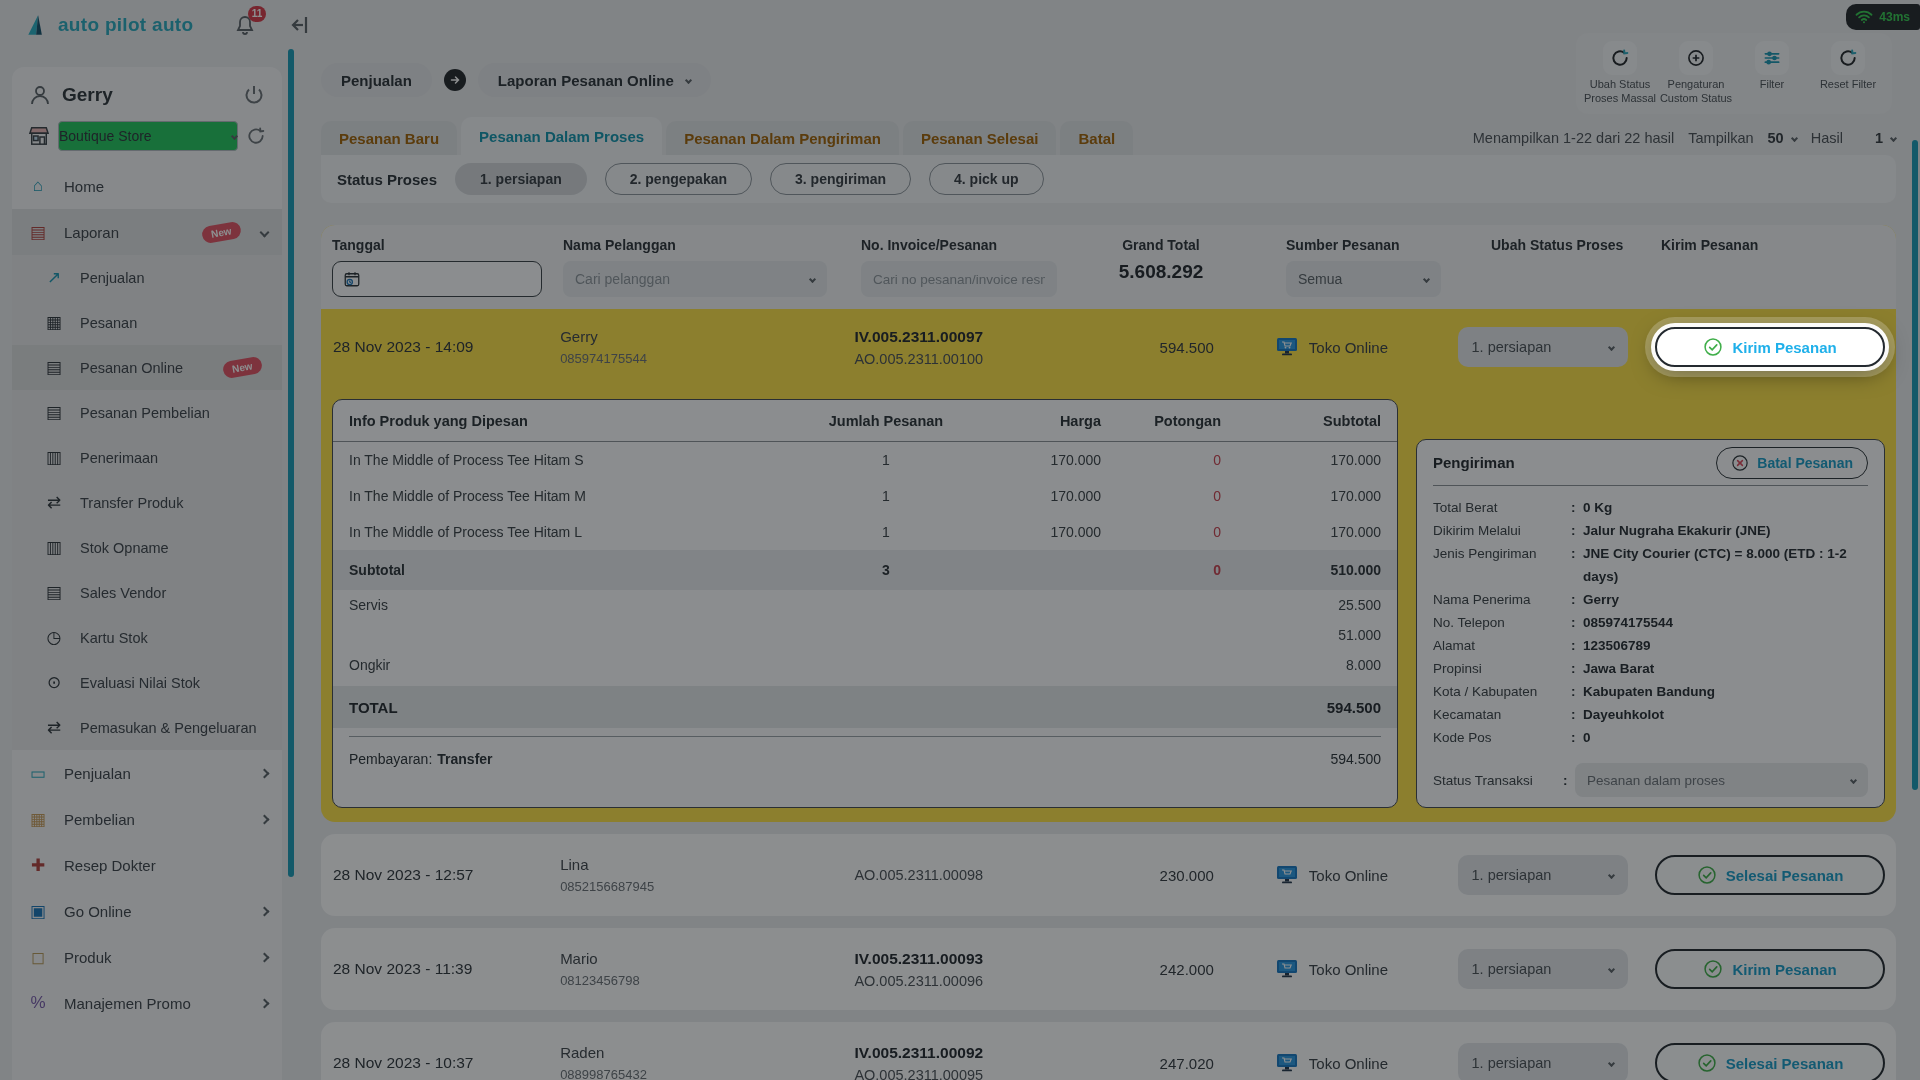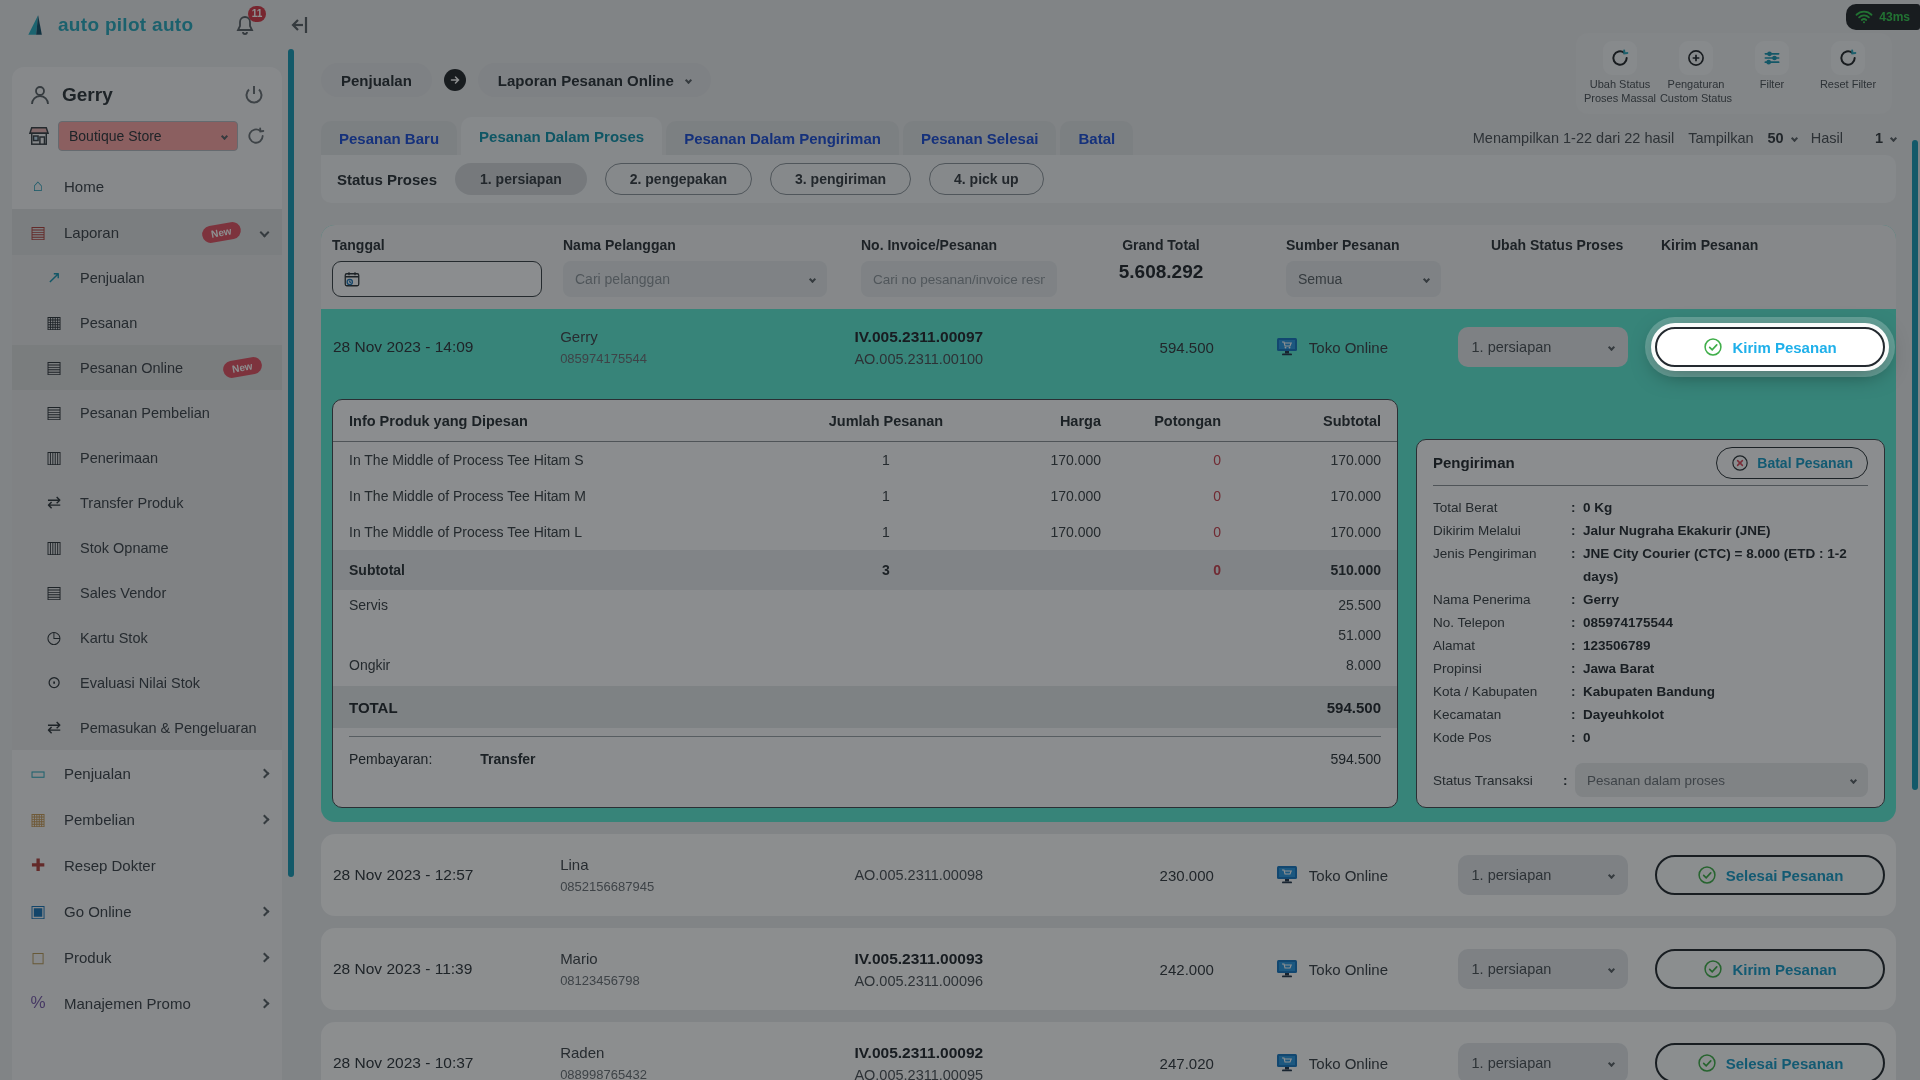--- a/index.html
+++ b/index.html
@@ -22,21 +22,21 @@
   .toolbar { position:absolute; top:33px; right:28px; width:316px; background:#eceef0; border-radius:12px; padding:8px 6px 8px; display:flex; }
   .tool { flex:1; display:flex; flex-direction:column; align-items:center; gap:3px; cursor:pointer; }
   .tool-tile { width:34px; height:34px; border-radius:9px; background:#f4f5f7; display:flex; align-items:center; justify-content:center; }
   .tool-label { font-size:11px; color:#4a5056; text-align:center; line-height:1.25; }
 
   
   .sidebar { position:absolute; left:12px; top:67px; width:270px; bottom:0; background:#f3f4f6; border-radius:12px 12px 0 0; }
   .user-row { display:flex; align-items:center; gap:10px; padding:16px 16px 8px; }
   .user-name { font-size:19px; font-weight:bold; color:#2f353b; flex:1; }
   .store-row { display:flex; align-items:center; gap:8px; padding:6px 16px 12px; }
-  .store-select { flex:1; height:30px; background:#fca5a5; border:1px solid #b4bac0; border-radius:4px; display:flex; align-items:center; justify-content:space-between; padding:0 10px; font-size:14px; color:#2f353b; }
+  .store-select { flex:1; height:30px; background:#22c55e; border:1px solid #b4bac0; border-radius:4px; display:flex; align-items:center; justify-content:space-between; padding:0 0; font-size:14px; color:#2f353b; }
   .menu { font-size:15px; color:#3d434a; }
   .mi { height:46px; display:flex; align-items:center; gap:14px; padding:0 14px; cursor:pointer; }
   .mi .ic { width:24px; text-align:center; font-size:17px; flex:none; }
   .mi-label { flex:1; }
   .mi.active-parent { background:rgba(0,0,0,.085); }
   .sub-block { background:rgba(0,0,0,.05); }
   .sub-block .mi { height:45px; padding-left:30px; font-size:14.5px; }
   .sub-block .mi.hl { background:rgba(0,0,0,.045); }
   .new-badge { background:#e05263; color:#fff; font-size:10px; font-weight:bold; padding:3px 9px; border-radius:9px; transform:rotate(-10deg); margin-right:6px; }
   .chev { width:7px; height:7px; border:solid #5a6066; border-width:0 2px 2px 0; display:inline-block; }
@@ -47,32 +47,32 @@
   .side-scrollbar { position:absolute; left:288px; top:49px; width:6px; height:828px; border-radius:3px; background:#1a9ab6; }
   .main-scrollbar { position:absolute; right:2px; top:140px; width:6px; height:650px; border-radius:3px; background:#1a9ab6; }
 
   
   .content { position:absolute; left:321px; right:24px; top:55px; }
   .breadcrumb { display:flex; align-items:center; gap:12px; margin-top:8px; }
   .crumb { background:#e2e4e8; height:34px; border-radius:17px; padding:0 20px; display:flex; align-items:center; gap:12px; font-size:15px; font-weight:bold; color:#2b3137; }
   .arrow-circle { width:22px; height:22px; border-radius:50%; background:#22262b; display:flex; align-items:center; justify-content:center; }
 
   .tabsrow { margin-top:20px; display:flex; align-items:flex-end; }
-  .tab { height:34px; padding:0 18px; background:#dfe2e5; border-radius:10px 10px 0 0; margin-right:4px; display:flex; align-items:center; font-size:15px; font-weight:bold; color:#1d4ed8; cursor:pointer; }
+  .tab { height:34px; padding:0 18px; background:#dfe2e5; border-radius:10px 10px 0 0; margin-right:4px; display:flex; align-items:center; font-size:15px; font-weight:bold; color:#a16207; cursor:pointer; }
   .tab.active { height:38px; background:#f1f3f5; color:#1193ad; }
   .results { margin-left:auto; display:flex; align-items:center; gap:14px; font-size:14.5px; color:#4a5056; padding-bottom:9px; }
   .res-num { font-weight:bold; color:#33393f; }
 
   .chipstrip { background:#f1f3f5; border-radius:0 10px 10px 10px; height:48px; display:flex; align-items:center; gap:18px; padding:0 16px; }
   .chipstrip-label { font-size:15px; font-weight:bold; color:#2b3137; }
   .chip { height:32px; padding:0 24px; border-radius:16px; border:1px solid #8d949b; font-size:14px; font-weight:bold; color:#363c42; display:flex; align-items:center; cursor:pointer; }
   .chip.active { background:#d3d6da; border-color:transparent; }
 
   
-  .bigcard { margin-top:22px; background:#5eead4; border-radius:14px; padding-bottom:14px; }
+  .bigcard { margin-top:22px; background:#fde047; border-radius:14px; padding-bottom:14px; }
   .filterrow { display:flex; padding:12px 11px 12px; background:#f1f2f4; border-radius:14px 14px 0 0; }
   .flabel { font-size:14px; font-weight:bold; color:#2c3238; margin-bottom:8px; }
   .c-date { width:231px; } .c-cust { width:298px; } .c-inv { width:230px; }
   .c-total { width:140px; text-align:center; } .c-src { width:240px; padding-left:55px; } .c-status { width:180px; padding-left:20px; }
   .c-action { margin-left:auto; width:230px; padding-left:6px; }
   .date-input { width:210px; height:36px; border:1.5px solid #3a4046; border-radius:9px; background:#fbfcfd; display:flex; align-items:center; padding:0 10px; }
   .sel { background:#e4e7ea; border-radius:8px; height:36px; display:flex; align-items:center; justify-content:space-between; padding:0 12px; font-size:14px; color:#8d949b; }
   .sel.cust { width:264px; }
   .sel.src { width:155px; color:#5a6066; }
   .ghost-input { width:196px; height:36px; background:#e4e7ea; border:none; border-radius:8px; padding:0 12px; font-size:13.5px; font-family:"Liberation Sans",sans-serif; color:#3a4046; }
@@ -103,21 +103,21 @@
   .detailwrap { display:flex; gap:18px; align-items:stretch; margin:14px 11px 0; }
   .prodcard { width:1066px; border:1.5px solid #454b52; border-radius:10px; background:#fbfcfd; padding-bottom:6px; }
   .phead { height:42px; display:flex; align-items:center; padding:0 16px; border-bottom:1px solid #8a9096; font-size:14.5px; font-weight:bold; color:#2b3137; }
   .prow { height:36px; display:flex; align-items:center; padding:0 16px; font-size:14px; color:#3a4046; }
   .pc-name { flex:1; } .pc-qty { width:150px; text-align:center; } .pc-price { width:140px; text-align:right; }
   .pc-disc { width:120px; text-align:right; } .pc-sub { width:160px; text-align:right; }
   .disc-val { color:#c8414f; }
   .band-sub { background:#e9ebee; height:40px; font-weight:bold; color:#2b3137; }
   .fee { height:30px; }
   .band-total { background:#e3e6e9; height:42px; font-weight:bold; font-size:15px; color:#23282e; margin-top:6px; }
-  .payrow { height:44px; border-top:1px solid #9aa0a6; margin:8px 16px 0; padding:0 !important; display:flex; align-items:center; font-size:14px; color:#2b3137;gap:43px; }
+  .payrow { height:44px; border-top:1px solid #9aa0a6; margin:8px 16px 0; padding:0 !important; display:flex; align-items:center; font-size:14px; color:#2b3137; }
   .payrow b { margin-left:5px; }
 
   .shipcard { flex:1; border:1.5px solid #454b52; border-radius:10px; background:#fbfcfd; padding:0 16px 10px;margin-top:40px; }
   .shiphead { height:46px; display:flex; align-items:center; justify-content:space-between; border-bottom:1px solid #8a9096; }
   .ship-title { font-size:15px; font-weight:bold; color:#23282e; }
   .cancel-btn { height:32px; border:1.5px solid #2b3137; border-radius:17px; background:#fbfcfd; padding:0 14px; display:flex; align-items:center; gap:8px; font-size:14px; font-weight:bold; color:#1a9bc7; cursor:pointer; }
   .fields { margin-top:10px; }
   .frow { display:flex; font-size:13.5px; line-height:23px; }
   .flab { width:138px; color:#3a4046; flex:none; }
   .colon { width:12px; font-weight:bold; color:#2b3137; flex:none; }

